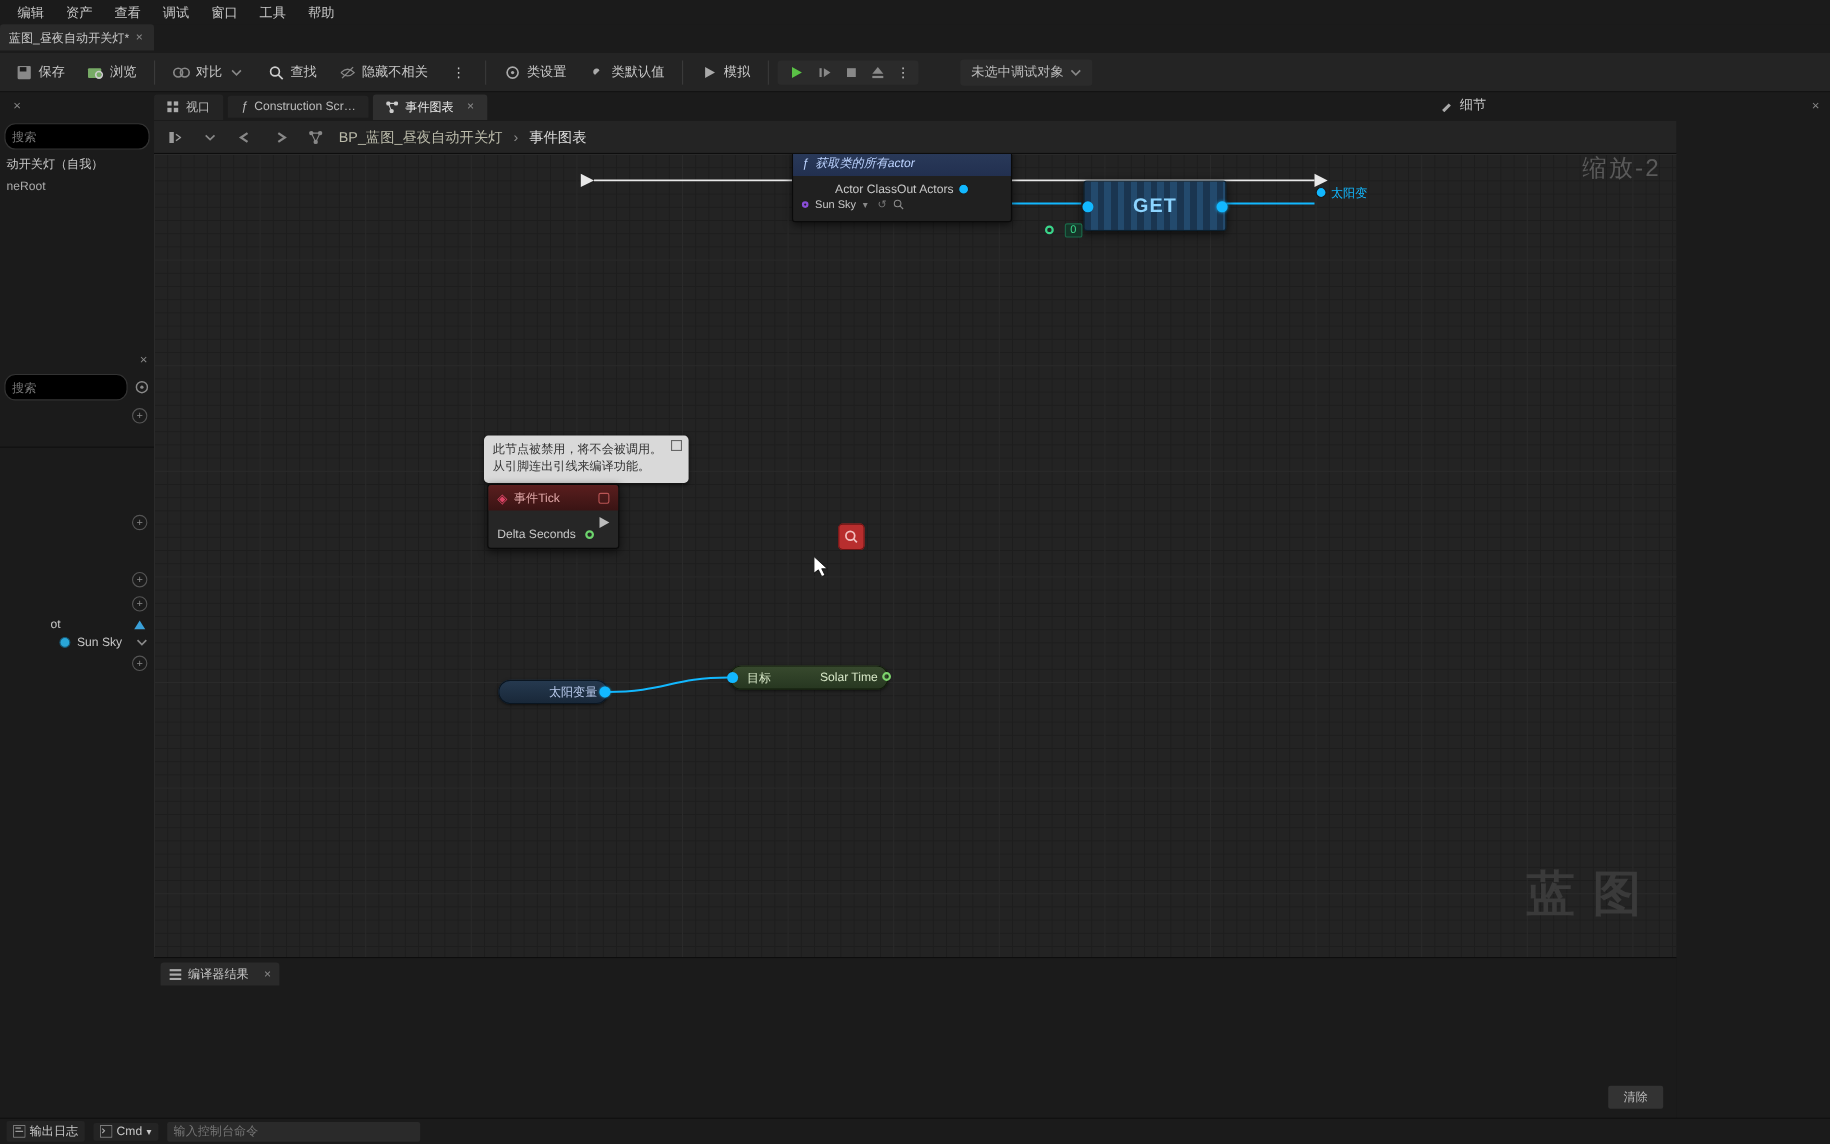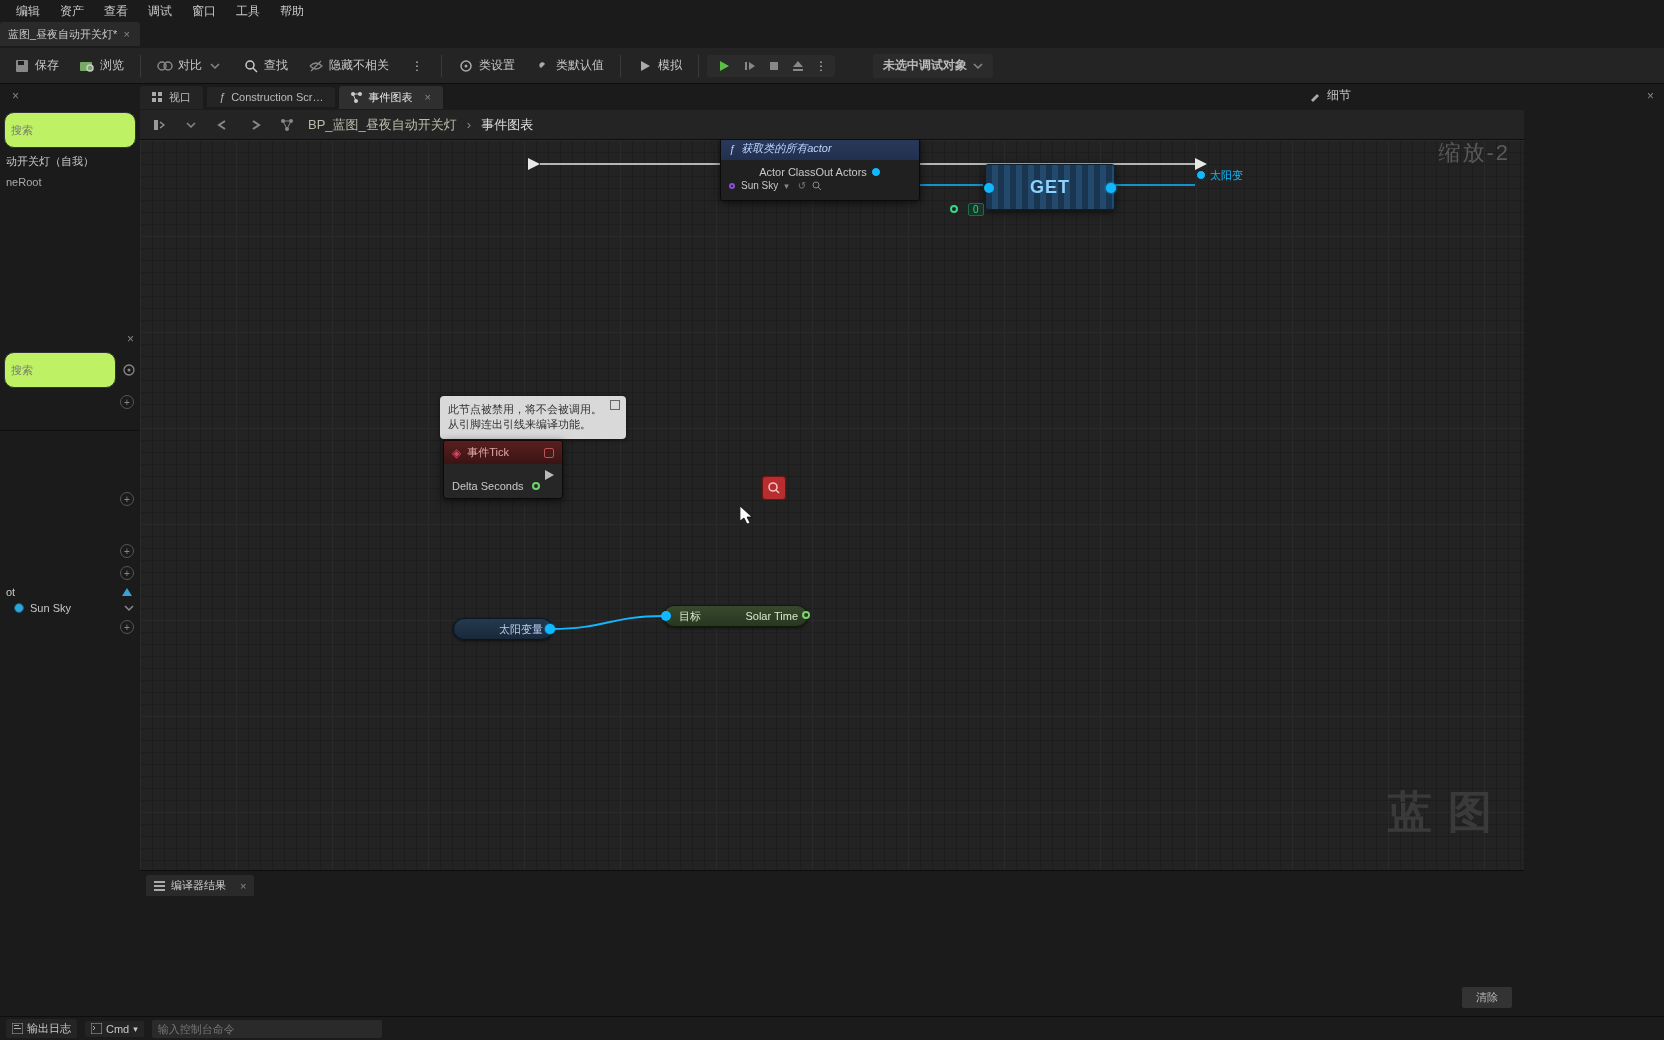--- a/index.html
+++ b/index.html
@@ -14,51 +14,51 @@
 .doctabs { height:26px; display:flex; align-items:flex-start; background:#1b1b1b; padding-left:0px; }
 .doctab  { height:24px; display:flex; align-items:center; padding:0 10px 0 8px; background:#2a2a2a; border-radius:3px 3px 0 0; font-size:11px; color:#c8c8c8; }
 .doctab .x { margin-left:6px; color:#888; }
 
 
 .toolbar { height:36px; display:flex; align-items:center; gap:4px; padding:4px 6px; background:#242424; border-bottom:1px solid #0d0d0d; }
 .tbbtn   { display:flex; align-items:center; gap:5px; padding:4px 8px; color:#c8c8c8; border-radius:3px; }
 .tbbtn .ico { width:16px; height:16px; display:flex; align-items:center; justify-content:center; }
 .sep     { width:1px; height:22px; background:#3a3a3a; margin:0 4px; }
 .play-cluster { display:flex; align-items:center; gap:2px; background:#2b2b2b; border-radius:3px; padding:2px 4px; }
-.dbg-target { height:24px; padding:0 10px; display:flex; align-items:center; background:#2b2b2b; border-radius:3px; color:#bbb;font-weight:bold; }
+.dbg-target { height:24px; padding:0 10px; display:flex; align-items:center; background:#2b2b2b; border-radius:3px; color:#bbb; }
 
 
 .midrow  { height:26px; background:#1b1b1b; display:flex; align-items:center; position:relative; }
 .midtabs { position:absolute; left:140px; display:flex; gap:4px; align-items:center; height:26px; }
 .midtab  { padding:4px 12px; display:flex; align-items:center; gap:6px; background:#242424; color:#bbb; border-radius:3px 3px 0 0; font-size:11px; }
 .midtab.active { background:#2f2f2f; color:#e8e8e8; }
 .midtab .x { margin-left:6px; color:#888; }
 .midrow .closer { position:absolute; left:12px; top:5px; color:#888; }
 .midrow .details { position:absolute; right:10px; top:3px; display:flex; align-items:center; gap:6px; color:#c8c8c8; }
 .midrow .details .x { margin-left:290px; color:#888; }
 
 
 .main { display:flex; height:calc(1040px - 22px - 26px - 36px - 26px - 24px); }
 .leftcol  { width:140px; background:#1b1b1b; display:flex; flex-direction:column; }
 .rightcol { width:140px; background:#1b1b1b; }
 .center   { flex:1; position:relative; display:flex; flex-direction:column; }
 
 
-.searchbox { height:36px; margin:2px 4px; border-radius:10px; background:#bef264; border:1px solid #333; display:flex; align-items:center; padding:0 6px; font-size:11px; color:#777; }
+.searchbox { height:24px; margin:2px 4px; border-radius:10px; background:#000000; border:1px solid #333; display:flex; align-items:center; padding:0 6px; font-size:11px; color:#777; }
 .lp-item   { padding:4px 6px; font-size:11px; color:#c8c8c8; }
 .lp-root   { padding:3px 6px; font-size:11px; color:#aaa; }
 .lp-section{ display:flex; align-items:center; justify-content:space-between; padding:4px 6px; font-size:11px; color:#aaa; }
 .plus      { width:14px;height:14px;border:1px solid #555;border-radius:50%;display:flex;align-items:center;justify-content:center;font-size:10px;color:#888; }
 .lp-divider{ height:1px; background:#0f0f0f; margin:1px 0; }
 .lp-close2 { position:relative; height:18px; }
 .lp-close2 span{ position:absolute; right:6px; top:1px; color:#888; }
 .gear-row  { display:flex; align-items:center; gap:6px; padding:3px 4px; }
 .gear-row .searchbox { flex:1; margin:0; }
 
-.var-row   { display:flex; align-items:center; padding:2px 6px 2px 14px; gap:6px; font-size:11px; color:#c8c8c8; }
+.var-row   { display:flex; align-items:center; padding:2px 6px 2px 14px; gap:6px; font-size:11px; color:#c8c8c8;margin-left:40px; }
 .var-row .dot { width:10px;height:10px;border-radius:50%;background:#2aa6d8;border:1px solid #165a78; }
 .var-row .chev { margin-left:auto; color:#888; }
 
 
 .graphbar { height:30px; display:flex; align-items:center; gap:10px; padding:0 8px; background:#242424; border-bottom:1px solid #0d0d0d; color:#a8a8a8; font-size:13px; }
 .graphbar .navbtn { width:22px;height:22px;display:flex;align-items:center;justify-content:center;border-radius:3px; }
 .graph    { flex:1; position:relative; background:#232323;
   background-image:
     linear-gradient(#2a2a2a 1px, transparent 1px),
     linear-gradient(90deg,#2a2a2a 1px, transparent 1px),

